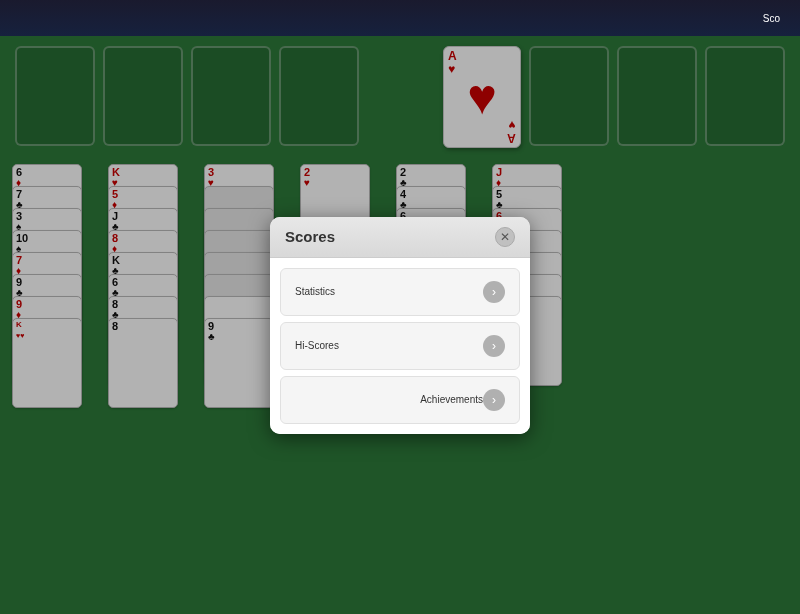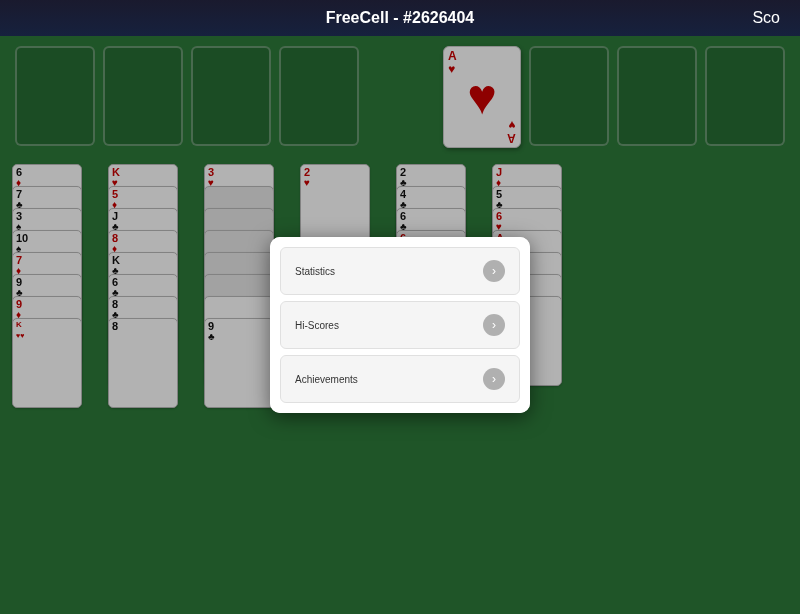--- a/index.html
+++ b/index.html
@@ -25,21 +25,21 @@
     }
     .header-title {
       color: white;
       font-size: 16px;
       font-weight: bold;
     }
     .header-score {
       position: absolute;
       right: 20px;
       color: white;
-      font-size: 16px;
+      font-size: 10px;
     }
 
     
     .game-area {
       width: 100%;
       height: 578px;
       background: #2d7a3a;
       position: relative;
     }
 
@@ -157,21 +157,21 @@
       display: flex;
       align-items: center;
       justify-content: space-between;
       padding: 12px 14px;
       border-radius: 6px;
       margin-bottom: 6px;
       background: #f5f5f5;
       border: 1px solid #e0e0e0;
       cursor: pointer;
     }
-    .menu-item:last-child { margin-bottom: 0; }
+    .menu-item:last-child { margin-bottom: 0; justify-content: flex-end; }
 
     .menu-item-label {
       font-size: 10px;
       color: #333;
     }
 
     .menu-item-arrow {
       width: 22px;
       height: 22px;
       background: #b0b0b0;
@@ -197,21 +197,20 @@
     .mini-card .cc { position: absolute; top: 50%; left: 50%; transform: translate(-50%,-50%); font-size: 18px; }
     .mini-card.red .r, .mini-card.red .s, .mini-card.red .rb, .mini-card.red .sb { color: #cc0000; }
     .mini-card.black .r, .mini-card.black .s, .mini-card.black .rb, .mini-card.black .sb { color: #111; }
   </style>
 </head>
 <body>
 
 <div>
 
   <div class="header">
-    <span class="header-title">FreeCell - #2626404</span>
     <span class="header-score">Sco</span>
   </div>
 
   <div class="game-area">
 
     <div class="top-row">
 
       <div style="display:flex;gap:8px;">
         <div class="card-slot"></div>
         <div class="card-slot"></div>
@@ -392,20 +391,24 @@
           <span class="s">♣</span>
         </div>
       <div class="mini-card red" style="top:132px;z-index:7;position:absolute;">
           <span class="r" style="color:#cc0000;">9</span>
           <span class="s" style="color:#cc0000;">♥</span>
         </div>
     </div>
 
     <div class="modal-overlay">
       <div class="modal">
+        <div class="modal-header">
+          <span class="modal-title">Scores</span>
+          <div class="modal-close">✕</div>
+        </div>
         <div class="modal-body">
           <div class="menu-item">
             <span class="menu-item-label">Statistics</span>
             <div class="menu-item-arrow">›</div>
           </div>
           <div class="menu-item">
             <span class="menu-item-label">Hi-Scores</span>
             <div class="menu-item-arrow">›</div>
           </div>
           <div class="menu-item">

